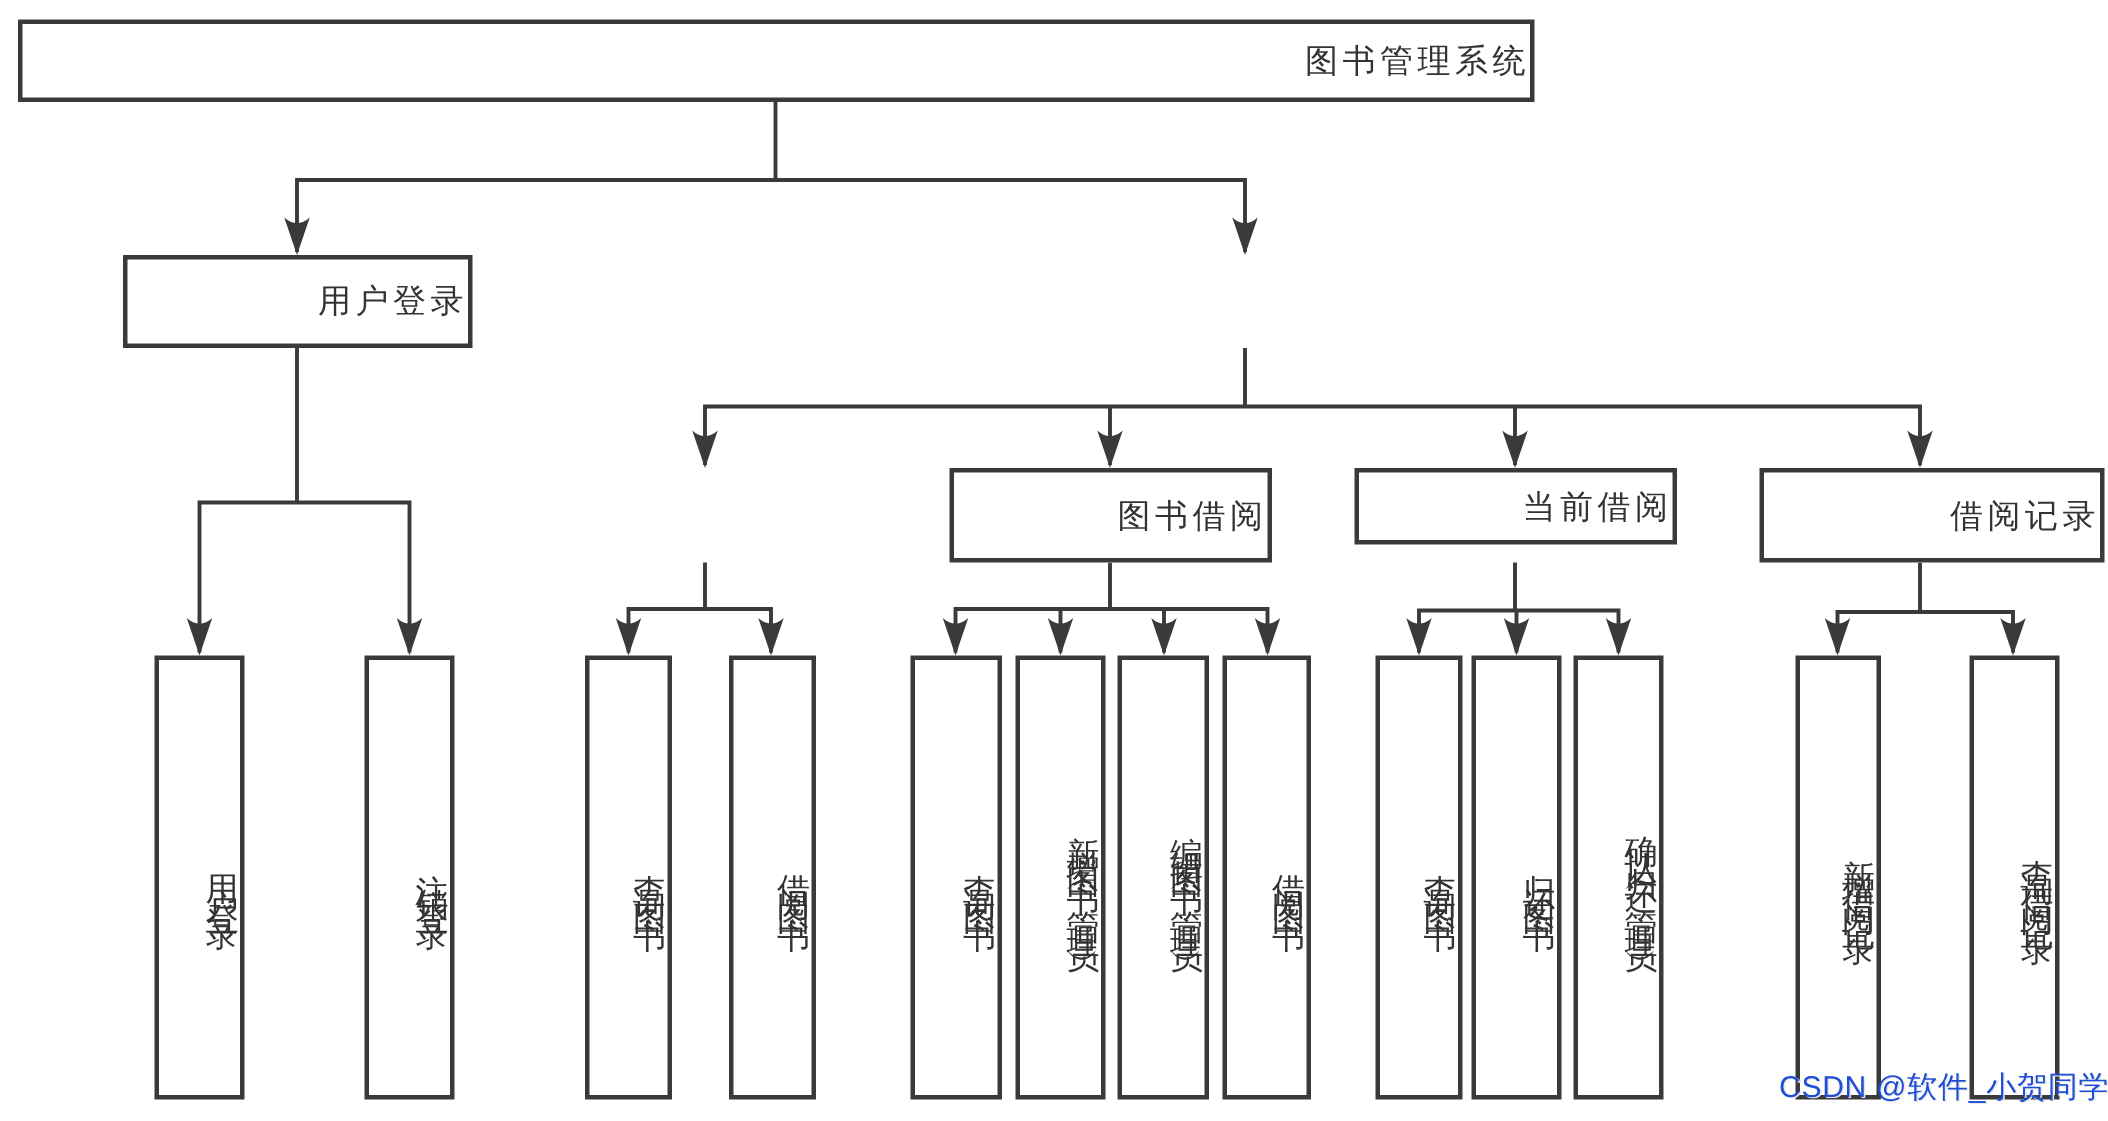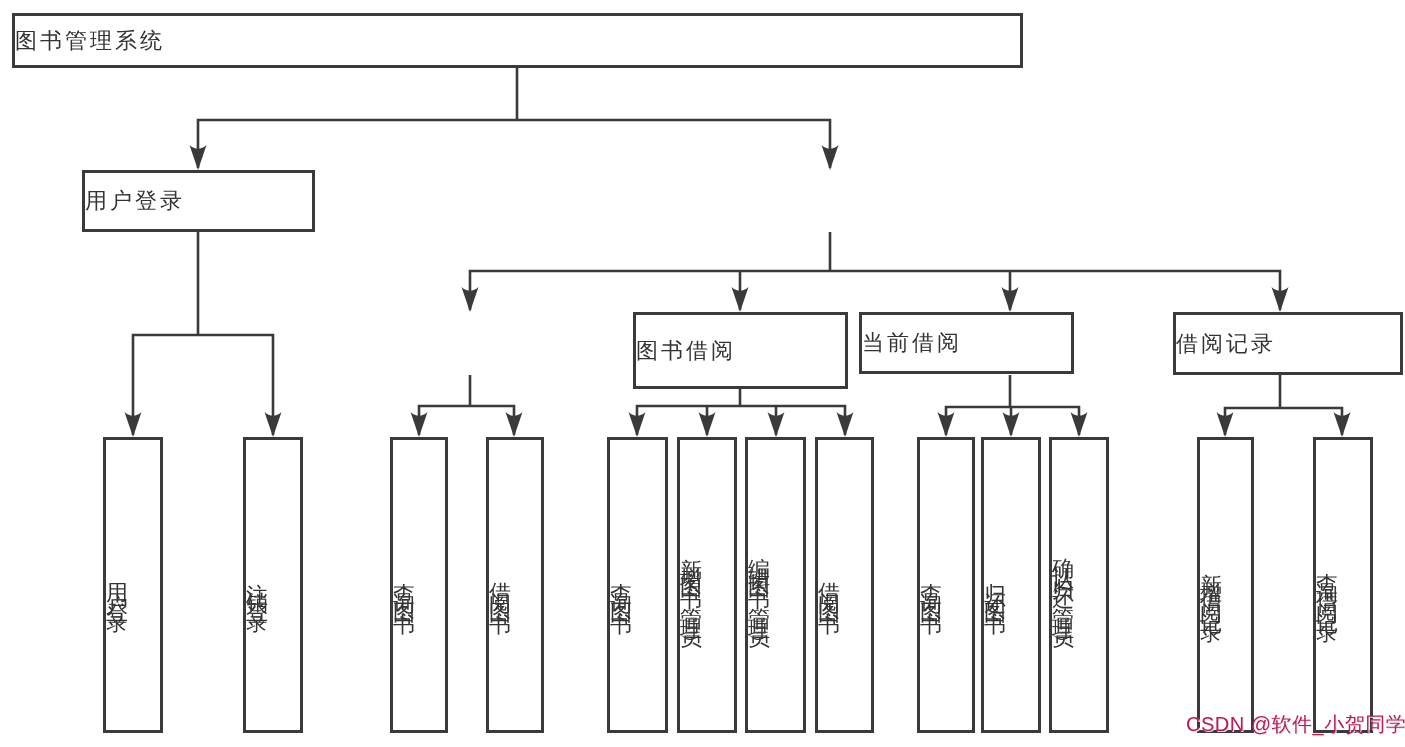--- a/index.html
+++ b/index.html
@@ -6,35 +6,35 @@
   body{
     width:1405px;height:747px;position:relative;overflow:hidden;
     background:#ffffff;
     font-family:"Liberation Sans","DejaVu Sans",sans-serif;
   }
   #stage{position:absolute;left:0;top:0;width:1405px;height:747px;}
   svg.wires{position:absolute;left:0;top:0;width:1405px;height:747px;}
   .node{
     position:absolute;box-sizing:border-box;
     background:#ffffff;border:3px solid #3a3a3a;
-    display:flex;align-items:center;justify-content:flex-start;
+    display:flex;align-items:center;justify-content:flex-end;
     color:#333333;
   }
   .node.h span{
     font-size:22px;letter-spacing:3px;white-space:nowrap;
     color:#333333;
   }
   .node.v span{
     writing-mode:vertical-lr;text-orientation:mixed;
     font-size:22px;letter-spacing:10px;line-height:1.05;
     color:#333333;
   }
   .watermark{
     position:absolute;left:1186px;top:711px;width:215px;
-    font-size:20px;color:#be185d;white-space:nowrap;
+    font-size:20px;color:#1d4ed8;white-space:nowrap;
     text-shadow:1px 1px 0 #e8e8e8;
     letter-spacing:0.5px;
   }
 </style>
 </head>
 <body>
 
 <div id="stage">
 
   <svg class="wires" viewBox="0 0 1405 747" fill="none" stroke="#3a3a3a" stroke-width="2.6">
@@ -103,24 +103,24 @@
   </svg>
 
   <div class="node h" style="left:12px;top:13px;width:1011px;height:55px">
     <span>图书管理系统</span>
   </div>
 
   <div class="node h" style="left:82px;top:170px;width:233px;height:62px">
     <span>用户登录</span>
   </div>
 
-  <div class="node h" style="left:633px;top:312px;width:215px;height:77px">
+  <div class="node h" style="left:633px;top:312px;width:215px;height:63px">
     <span>图书借阅</span>
   </div>
-  <div class="node h" style="left:859px;top:312px;width:215px;height:62px">
+  <div class="node h" style="left:903px;top:312px;width:215px;height:51px">
     <span>当前借阅</span>
   </div>
   <div class="node h" style="left:1173px;top:312px;width:230px;height:63px">
     <span>借阅记录</span>
   </div>
 
   <div class="node v" style="left:103px;top:437px;width:60px;height:296px">
     <span>用户登录</span>
   </div>
   <div class="node v" style="left:243px;top:437px;width:60px;height:296px">

